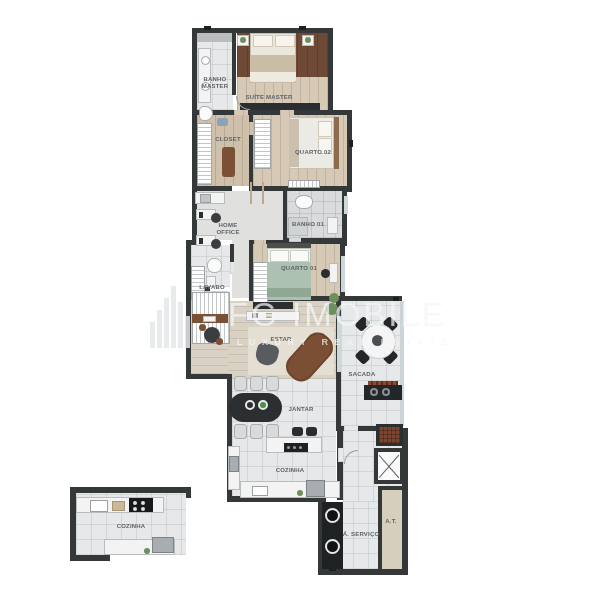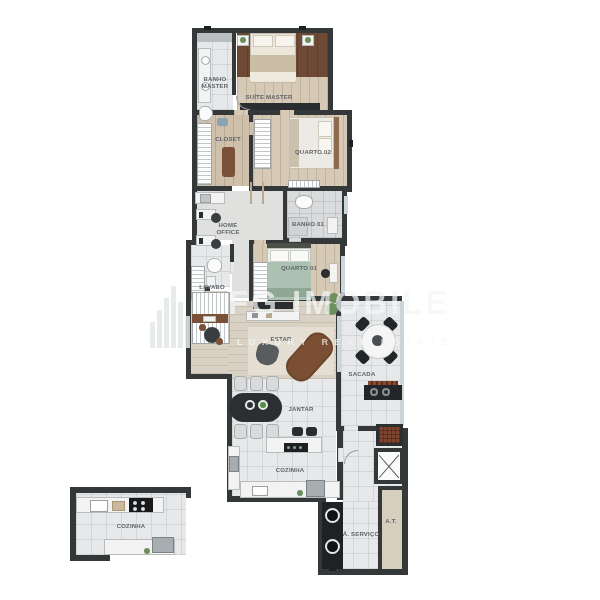--- a/index.html
+++ b/index.html
@@ -278,16 +278,16 @@
   <div class="lbl" style="left:131px;top:526px;">COZINHA</div>
 
   <div>
     <div class="wmbar" style="left:150px;top:322px;width:5px;height:26px;"></div>
     <div class="wmbar" style="left:157px;top:310px;width:5px;height:38px;"></div>
     <div class="wmbar" style="left:164px;top:298px;width:5px;height:50px;"></div>
     <div class="wmbar" style="left:171px;top:286px;width:5px;height:62px;"></div>
     <div class="wmbar" style="left:178px;top:302px;width:5px;height:46px;"></div>
     <div class="wmbar" style="left:185px;top:316px;width:5px;height:32px;"></div>
   </div>
-  <div class="wm" style="left:228px;top:284px;font-size:33px;font-weight:bold;letter-spacing:3px;white-space:nowrap;">FG IMOBILE</div>
+  <div class="wm" style="left:228px;top:296px;font-size:33px;font-weight:normal;letter-spacing:3px;white-space:nowrap;">FG IMOBILE</div>
   <div class="wm" style="left:237px;top:337px;font-size:9px;font-weight:bold;letter-spacing:6.5px;white-space:nowrap;">LUXURY REAL ESTATE</div>
 
 </div>
 
 </body></html>

